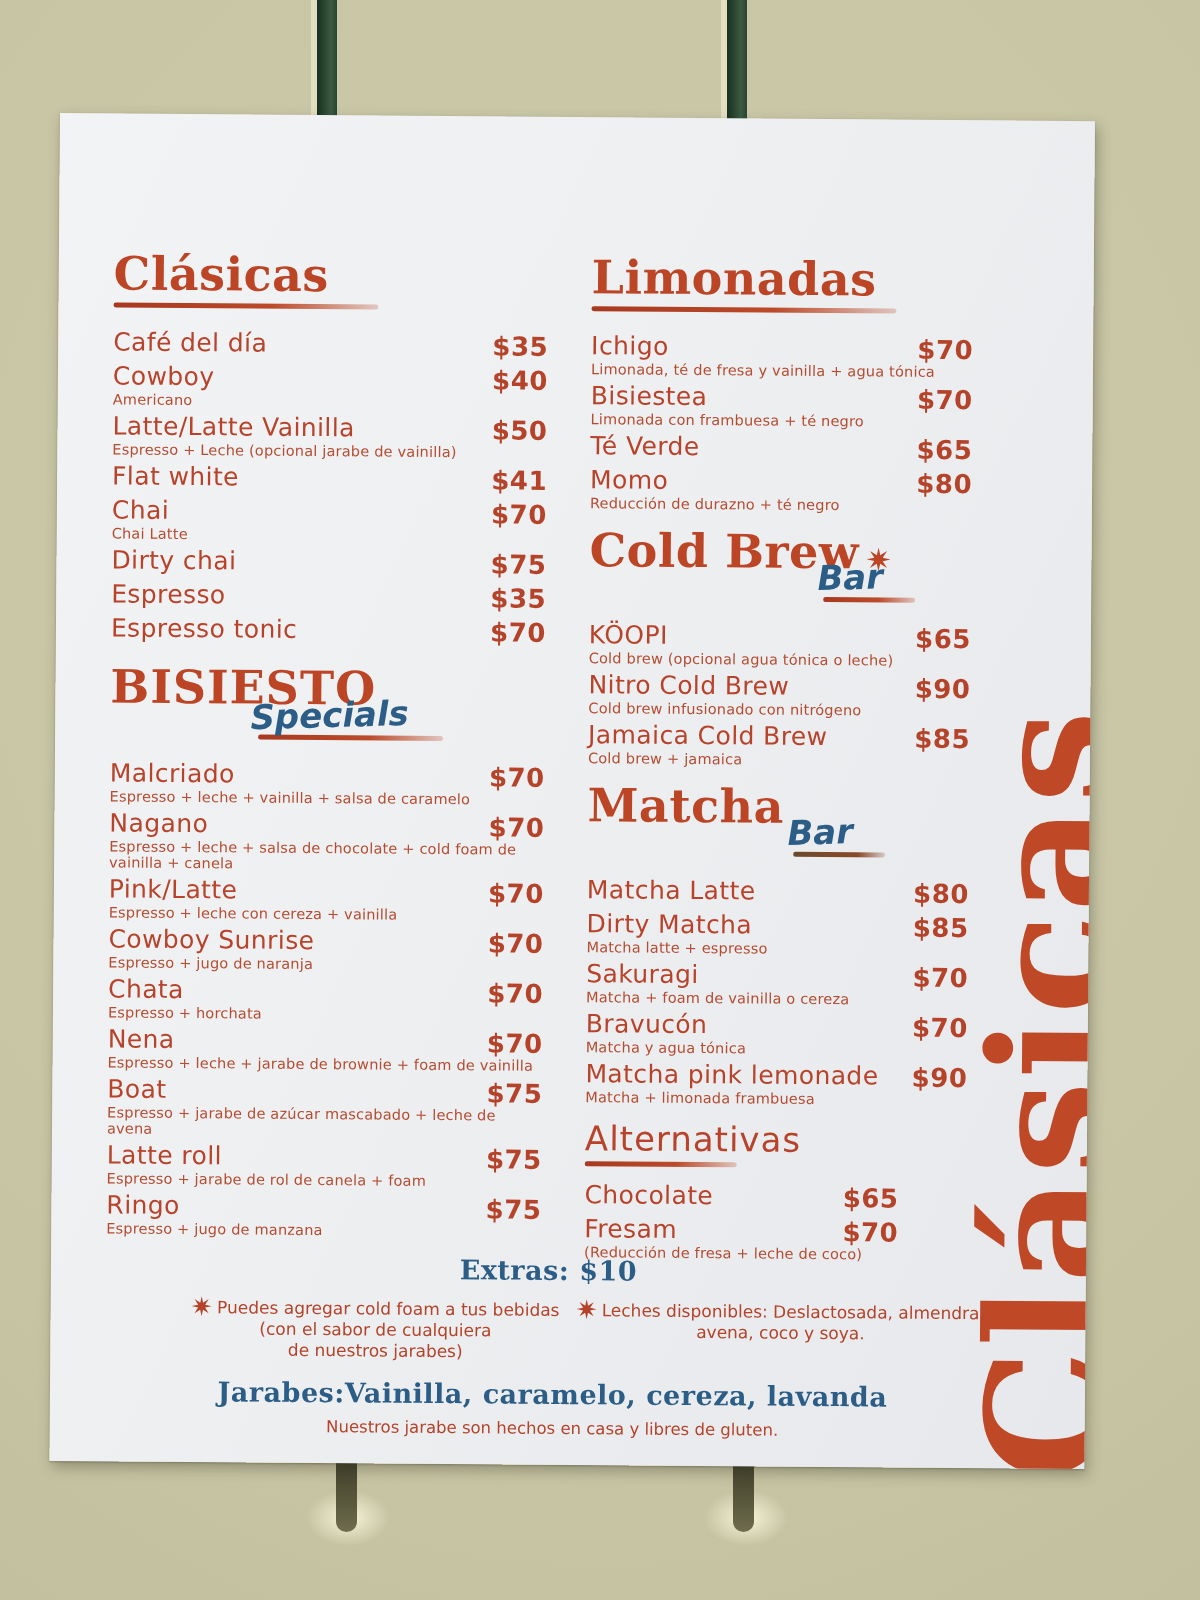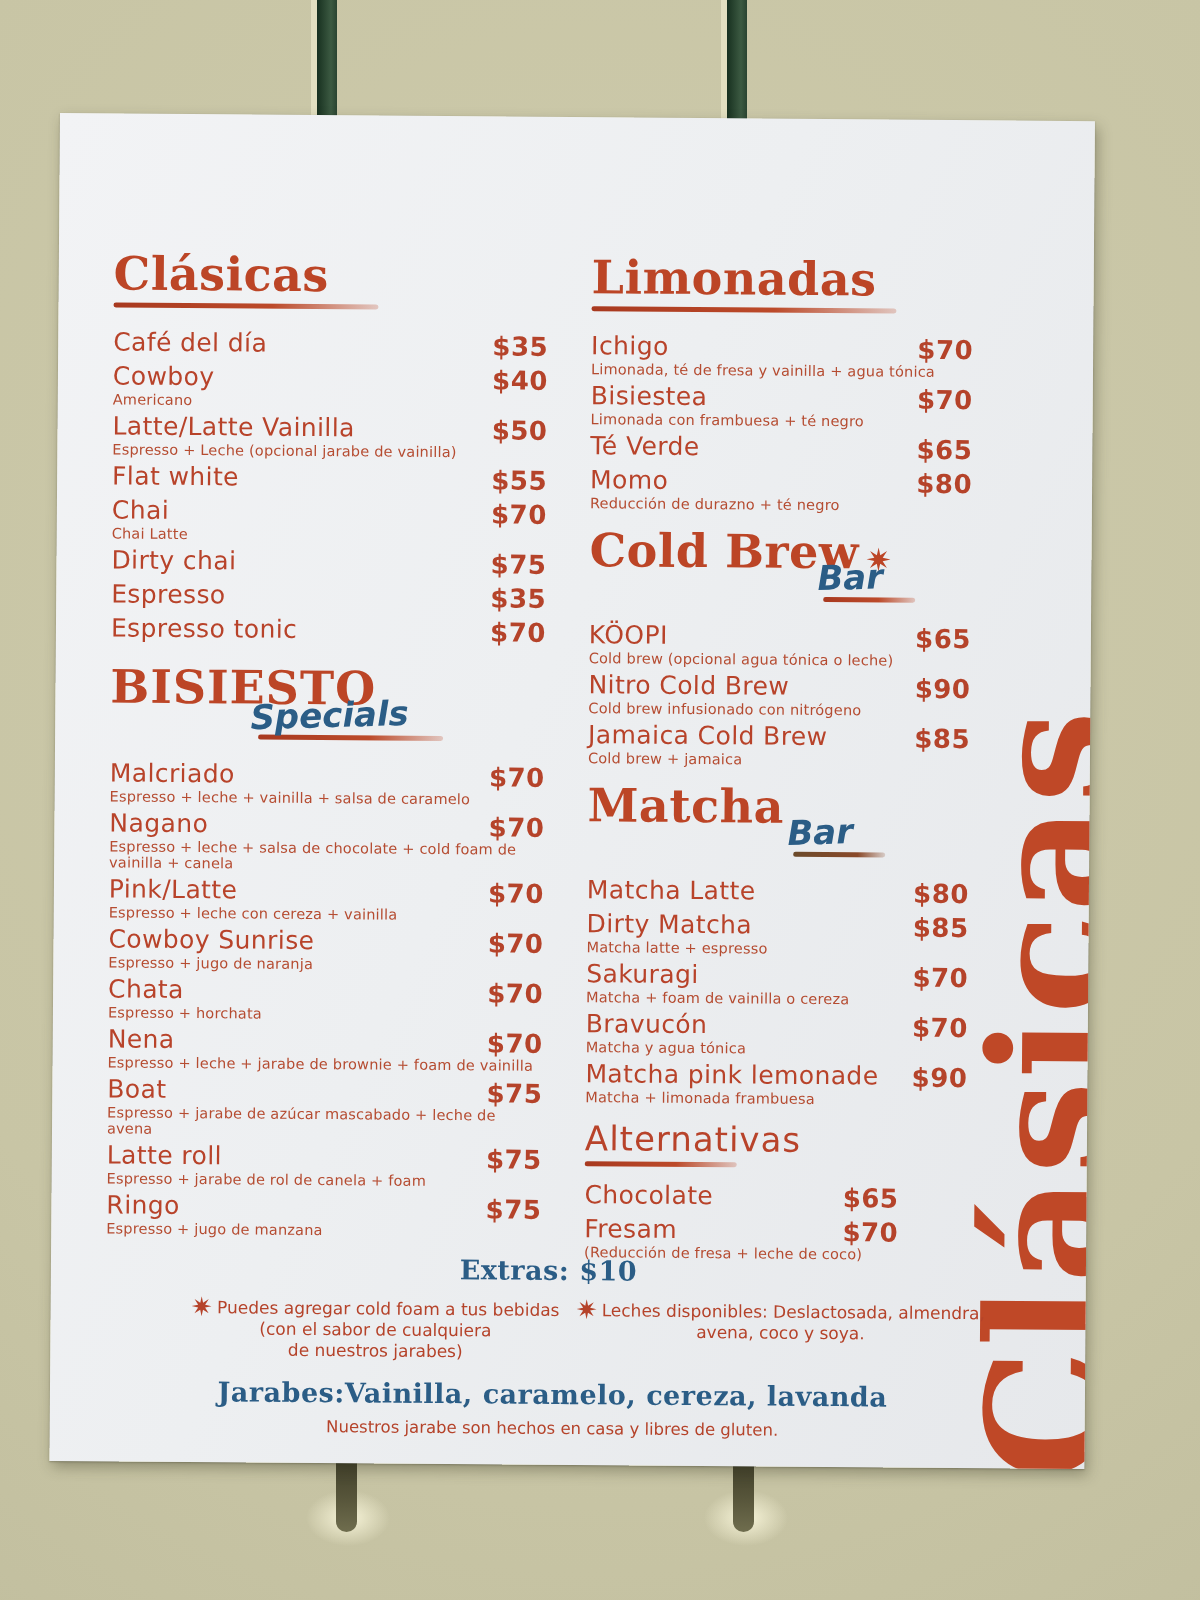--- a/index.html
+++ b/index.html
@@ -107,21 +107,21 @@
         <span class="item-price">$40</span>
       </div>
       <div class="menu-item">
         <span class="item-name">Latte/Latte Vainilla</span>
         <span class="item-desc">Espresso + Leche (opcional jarabe de vainilla)</span>
         <span class="item-price">$50</span>
       </div>
       <div class="menu-item">
         <span class="item-name">Flat white</span>
 
-        <span class="item-price">$55</span>
+        <span class="item-price">$41</span>
       </div>
       <div class="menu-item">
         <span class="item-name">Chai</span>
         <span class="item-desc">Chai Latte</span>
         <span class="item-price">$70</span>
       </div>
       <div class="menu-item">
         <span class="item-name">Dirty chai</span>
 
         <span class="item-price">$75</span>

